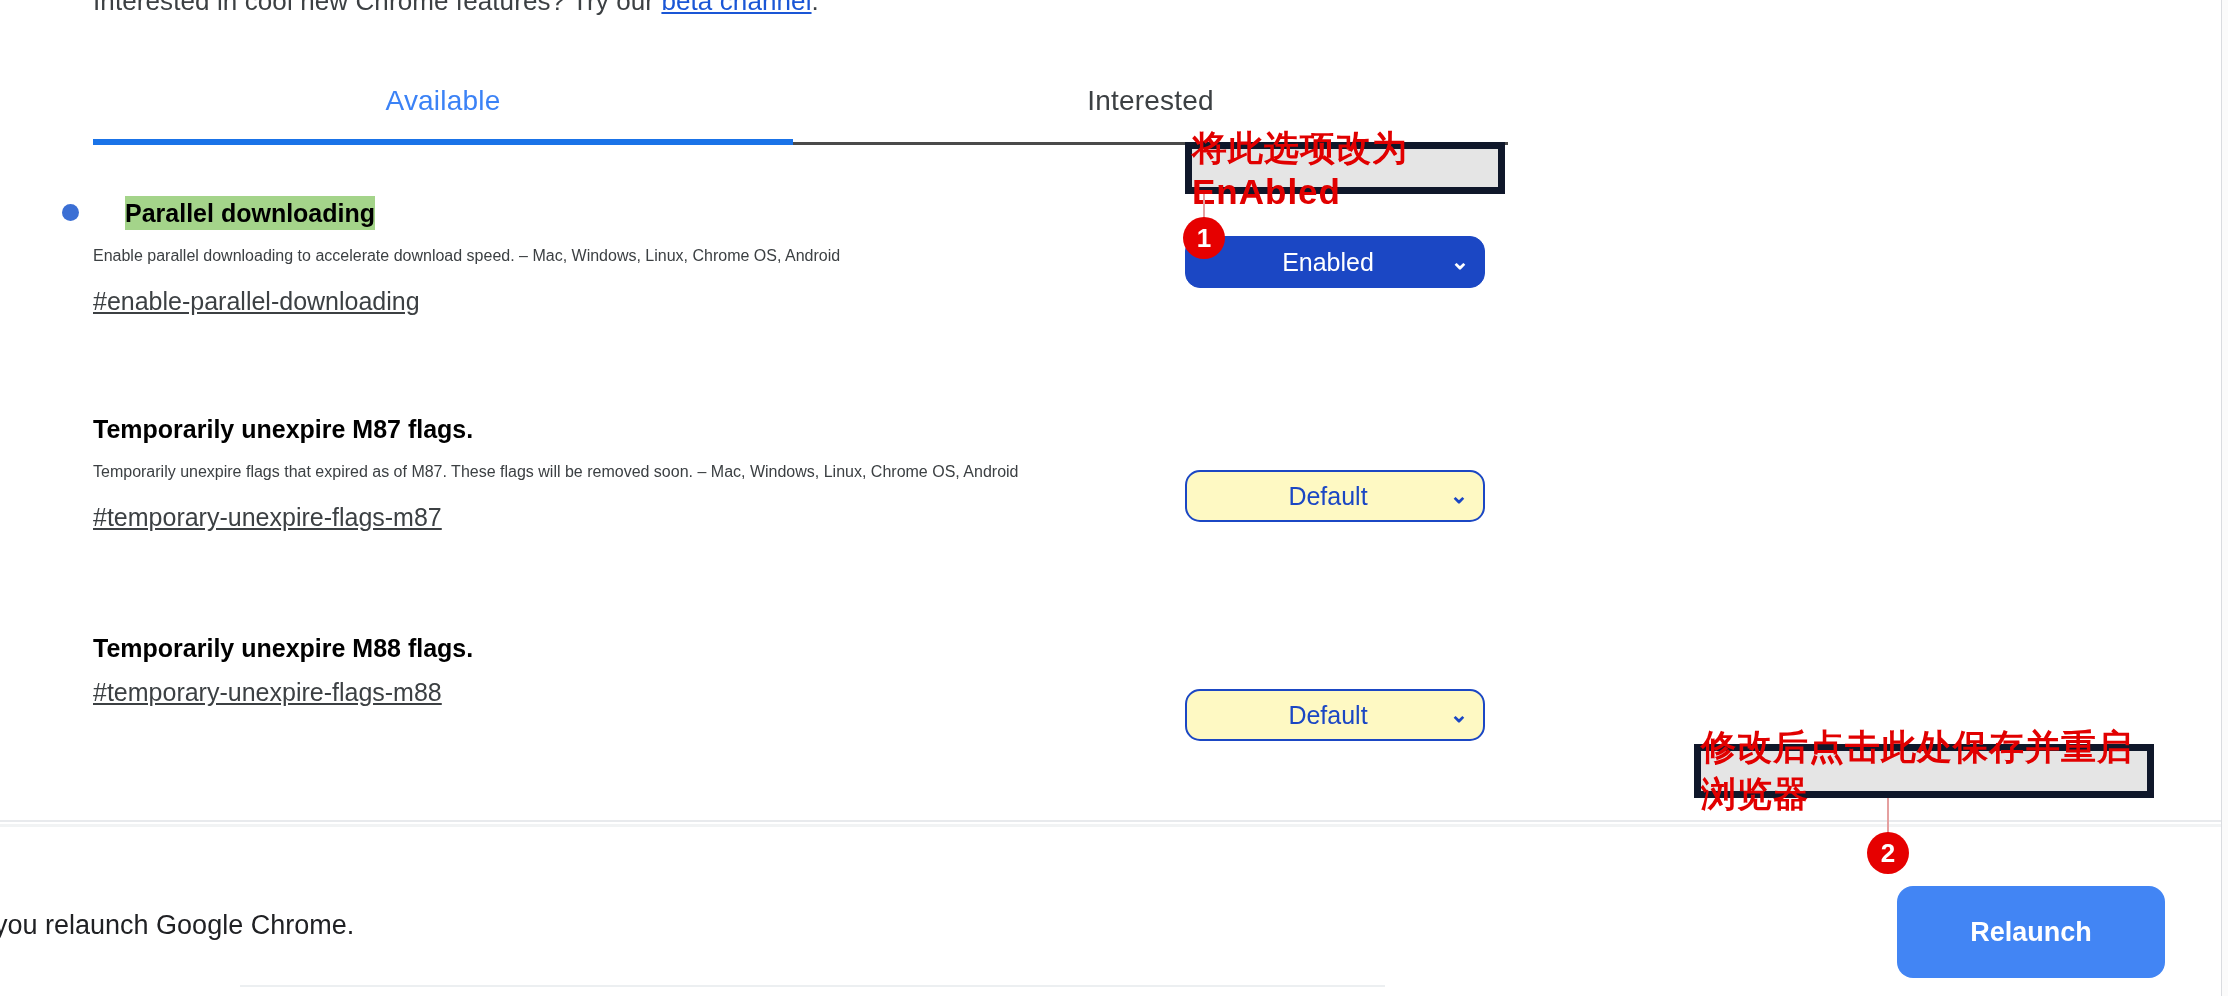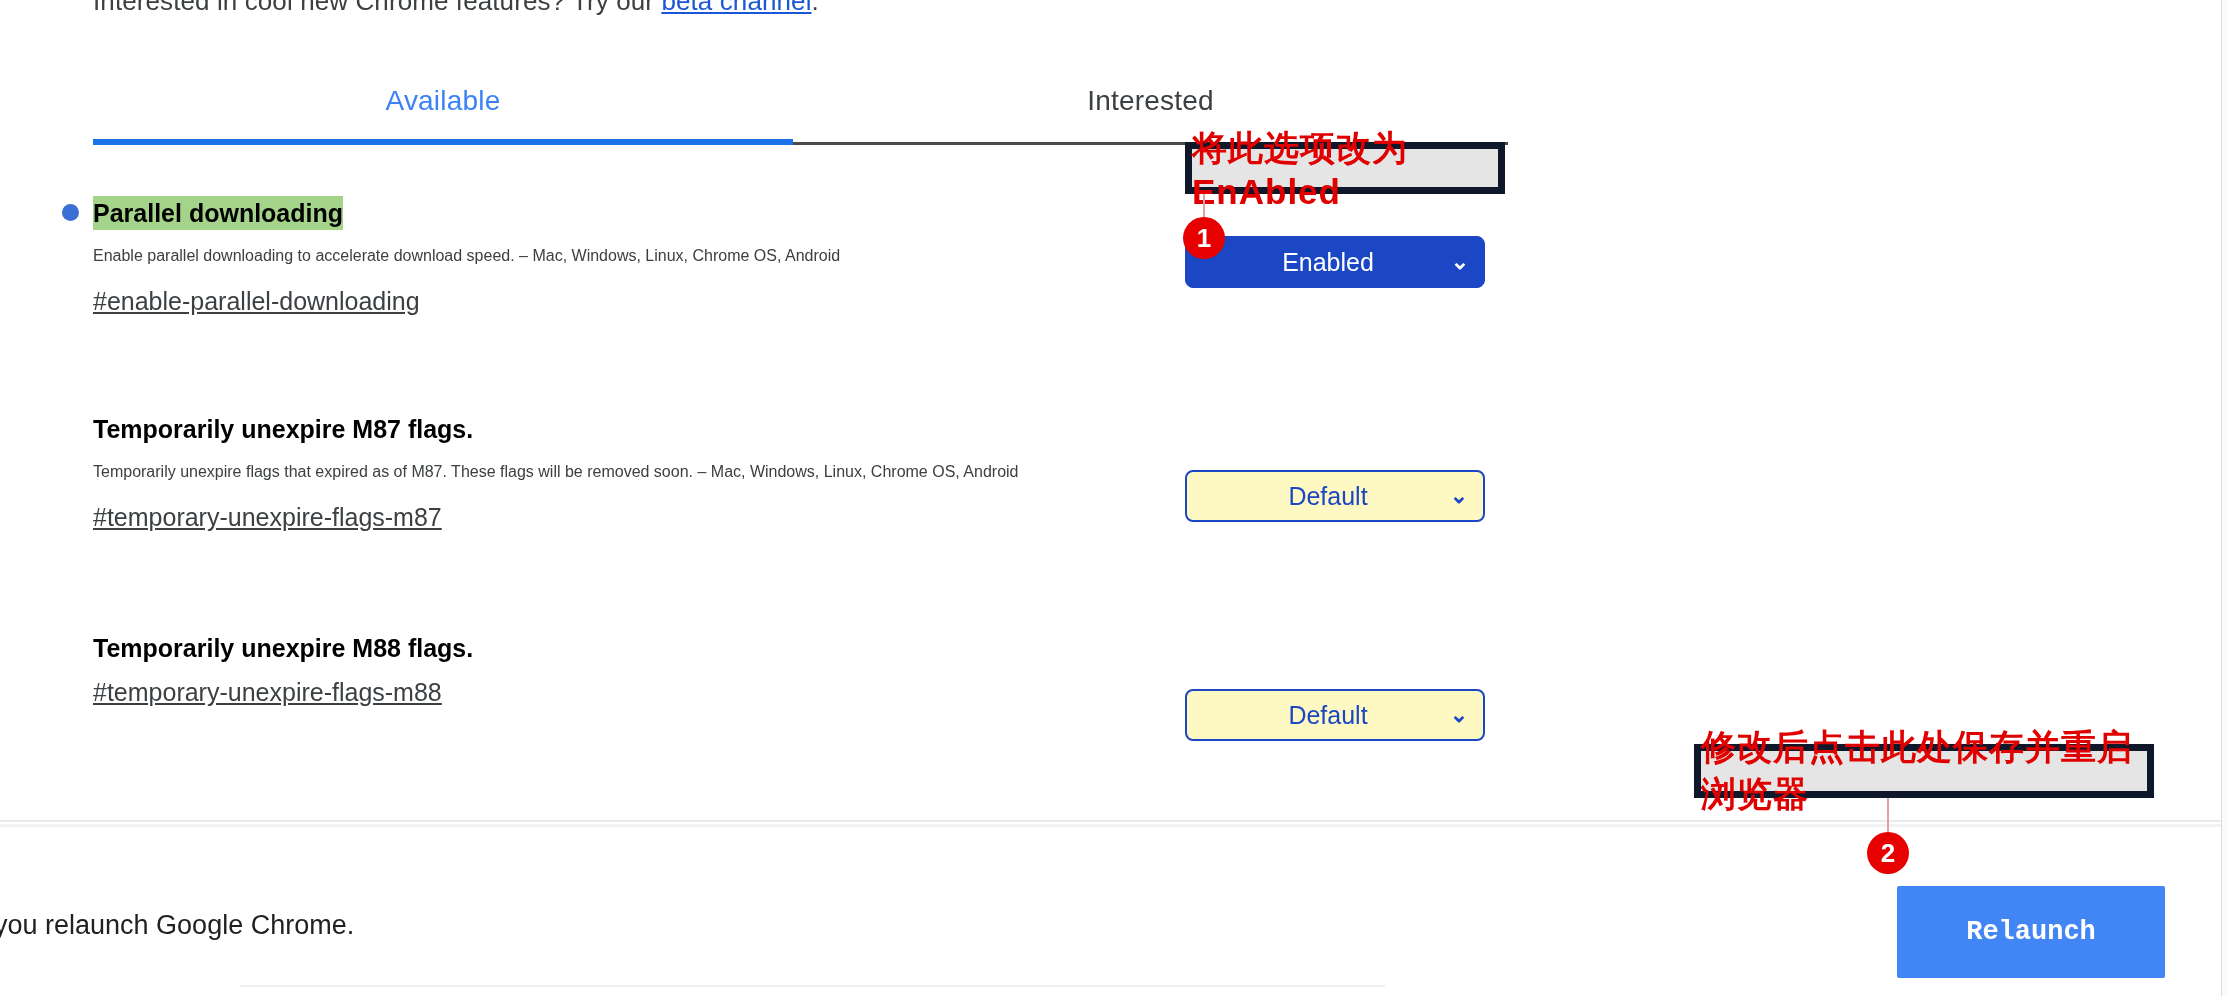--- a/index.html
+++ b/index.html
@@ -101,20 +101,21 @@
   }
   .flag-title {
     font-size: 25px;
     font-weight: bold;
     color: #000000;
     line-height: 34px;
     display: inline-block;
   }
   .flag-title.highlight {
     background: #a4d48a;
+    margin-left: 32px;
   }
   .flag-desc {
     font-size: 16px;
     color: #3c4043;
     line-height: 36px;
     margin-top: 8px;
     width: 1080px;
   }
   .flag-anchor {
     font-size: 25px;
@@ -132,21 +133,21 @@
     height: 17px;
     border-radius: 50%;
     background: #3b6fd4;
   }
 
   
   .flag-select {
     position: absolute;
     width: 300px;
     height: 52px;
-    border-radius: 8px;
+    border-radius: 15px;
     box-sizing: border-box;
     font-size: 25px;
     display: flex;
     align-items: center;
     justify-content: center;
     cursor: pointer;
     user-select: none;
   }
   .flag-select .sel-label {
     flex: 1;
@@ -195,30 +196,29 @@
     color: #202124;
     white-space: nowrap;
   }
   .relaunch-btn {
     position: absolute;
     left: 1897px;
     top: 886px;
     width: 268px;
     height: 92px;
     background: #4285f4;
-    border-radius: 2px;
+    border-radius: 16px;
     color: #ffffff;
     font-size: 27px;
     font-weight: bold;
     display: flex;
     align-items: center;
     justify-content: center;
     cursor: pointer;
     user-select: none;
-    font-family: Liberation Mono, monospace;
   }
 
   
   .scroll-edge {
     position: absolute;
     right: 0;
     top: 0;
     width: 6px;
     height: 996px;
     background: #fbfbfb;

